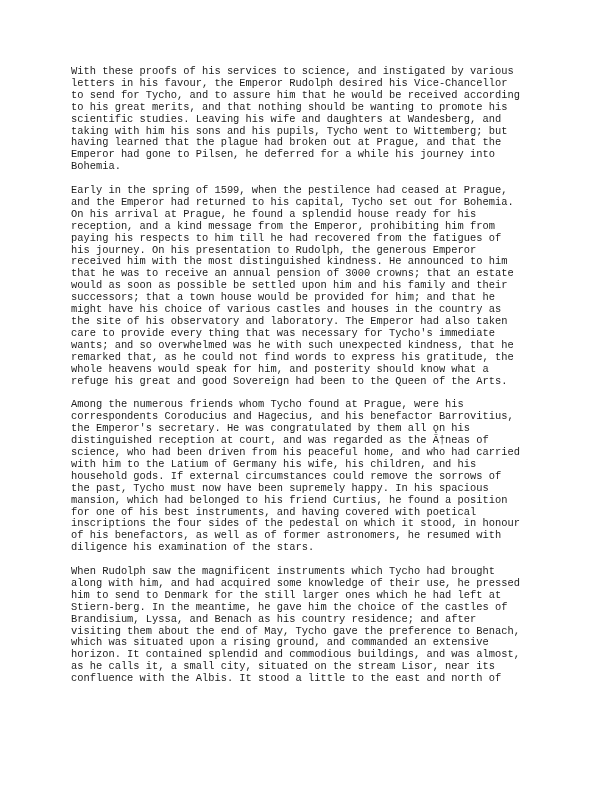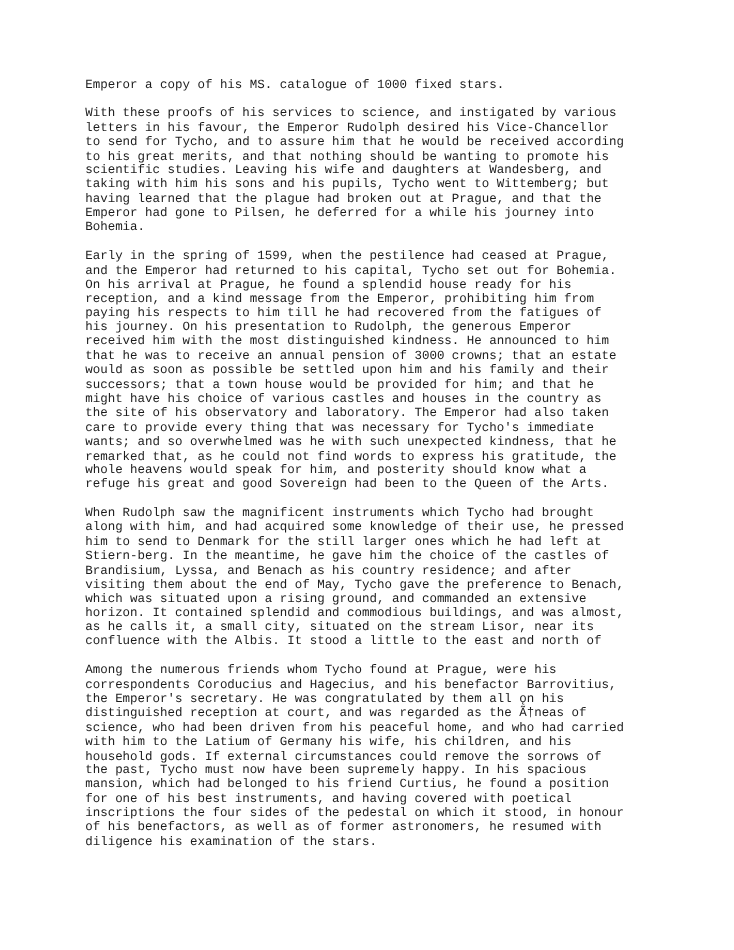--- a/index.html
+++ b/index.html
@@ -28,21 +28,20 @@
     color: #1c1c1c;
     white-space: pre;
     letter-spacing: 0;
   }
 </style>
 </head>
 <body>
 
 <div class="page">
   <div class="text-block">
-    <pre class="para">Emperor a copy of his MS. catalogue of 1000 fixed stars.</pre>
     <pre class="para">With these proofs of his services to science, and instigated by various
 letters in his favour, the Emperor Rudolph desired his Vice-Chancellor
 to send for Tycho, and to assure him that he would be received according
 to his great merits, and that nothing should be wanting to promote his
 scientific studies. Leaving his wife and daughters at Wandesberg, and
 taking with him his sons and his pupils, Tycho went to Wittemberg; but
 having learned that the plague had broken out at Prague, and that the
 Emperor had gone to Pilsen, he deferred for a while his journey into
 Bohemia.</pre>
     <pre class="para">Early in the spring of 1599, when the pestilence had ceased at Prague,
@@ -55,37 +54,37 @@
 that he was to receive an annual pension of 3000 crowns; that an estate
 would as soon as possible be settled upon him and his family and their
 successors; that a town house would be provided for him; and that he
 might have his choice of various castles and houses in the country as
 the site of his observatory and laboratory. The Emperor had also taken
 care to provide every thing that was necessary for Tycho's immediate
 wants; and so overwhelmed was he with such unexpected kindness, that he
 remarked that, as he could not find words to express his gratitude, the
 whole heavens would speak for him, and posterity should know what a
 refuge his great and good Sovereign had been to the Queen of the Arts.</pre>
-    <pre class="para">When Rudolph saw the magnificent instruments which Tycho had brought
-along with him, and had acquired some knowledge of their use, he pressed
-him to send to Denmark for the still larger ones which he had left at
-Stiern-berg. In the meantime, he gave him the choice of the castles of
-Brandisium, Lyssa, and Benach as his country residence; and after
-visiting them about the end of May, Tycho gave the preference to Benach,
-which was situated upon a rising ground, and commanded an extensive
-horizon. It contained splendid and commodious buildings, and was almost,
-as he calls it, a small city, situated on the stream Lisor, near its
-confluence with the Albis. It stood a little to the east and north of</pre>
     <pre class="para">Among the numerous friends whom Tycho found at Prague, were his
 correspondents Coroducius and Hagecius, and his benefactor Barrovitius,
 the Emperor's secretary. He was congratulated by them all ǫn his
 distinguished reception at court, and was regarded as the Ã†neas of
 science, who had been driven from his peaceful home, and who had carried
 with him to the Latium of Germany his wife, his children, and his
 household gods. If external circumstances could remove the sorrows of
 the past, Tycho must now have been supremely happy. In his spacious
 mansion, which had belonged to his friend Curtius, he found a position
 for one of his best instruments, and having covered with poetical
 inscriptions the four sides of the pedestal on which it stood, in honour
 of his benefactors, as well as of former astronomers, he resumed with
 diligence his examination of the stars.</pre>
+    <pre class="para">When Rudolph saw the magnificent instruments which Tycho had brought
+along with him, and had acquired some knowledge of their use, he pressed
+him to send to Denmark for the still larger ones which he had left at
+Stiern-berg. In the meantime, he gave him the choice of the castles of
+Brandisium, Lyssa, and Benach as his country residence; and after
+visiting them about the end of May, Tycho gave the preference to Benach,
+which was situated upon a rising ground, and commanded an extensive
+horizon. It contained splendid and commodious buildings, and was almost,
+as he calls it, a small city, situated on the stream Lisor, near its
+confluence with the Albis. It stood a little to the east and north of</pre>
   </div>
 </div>
 
 </body></html>

